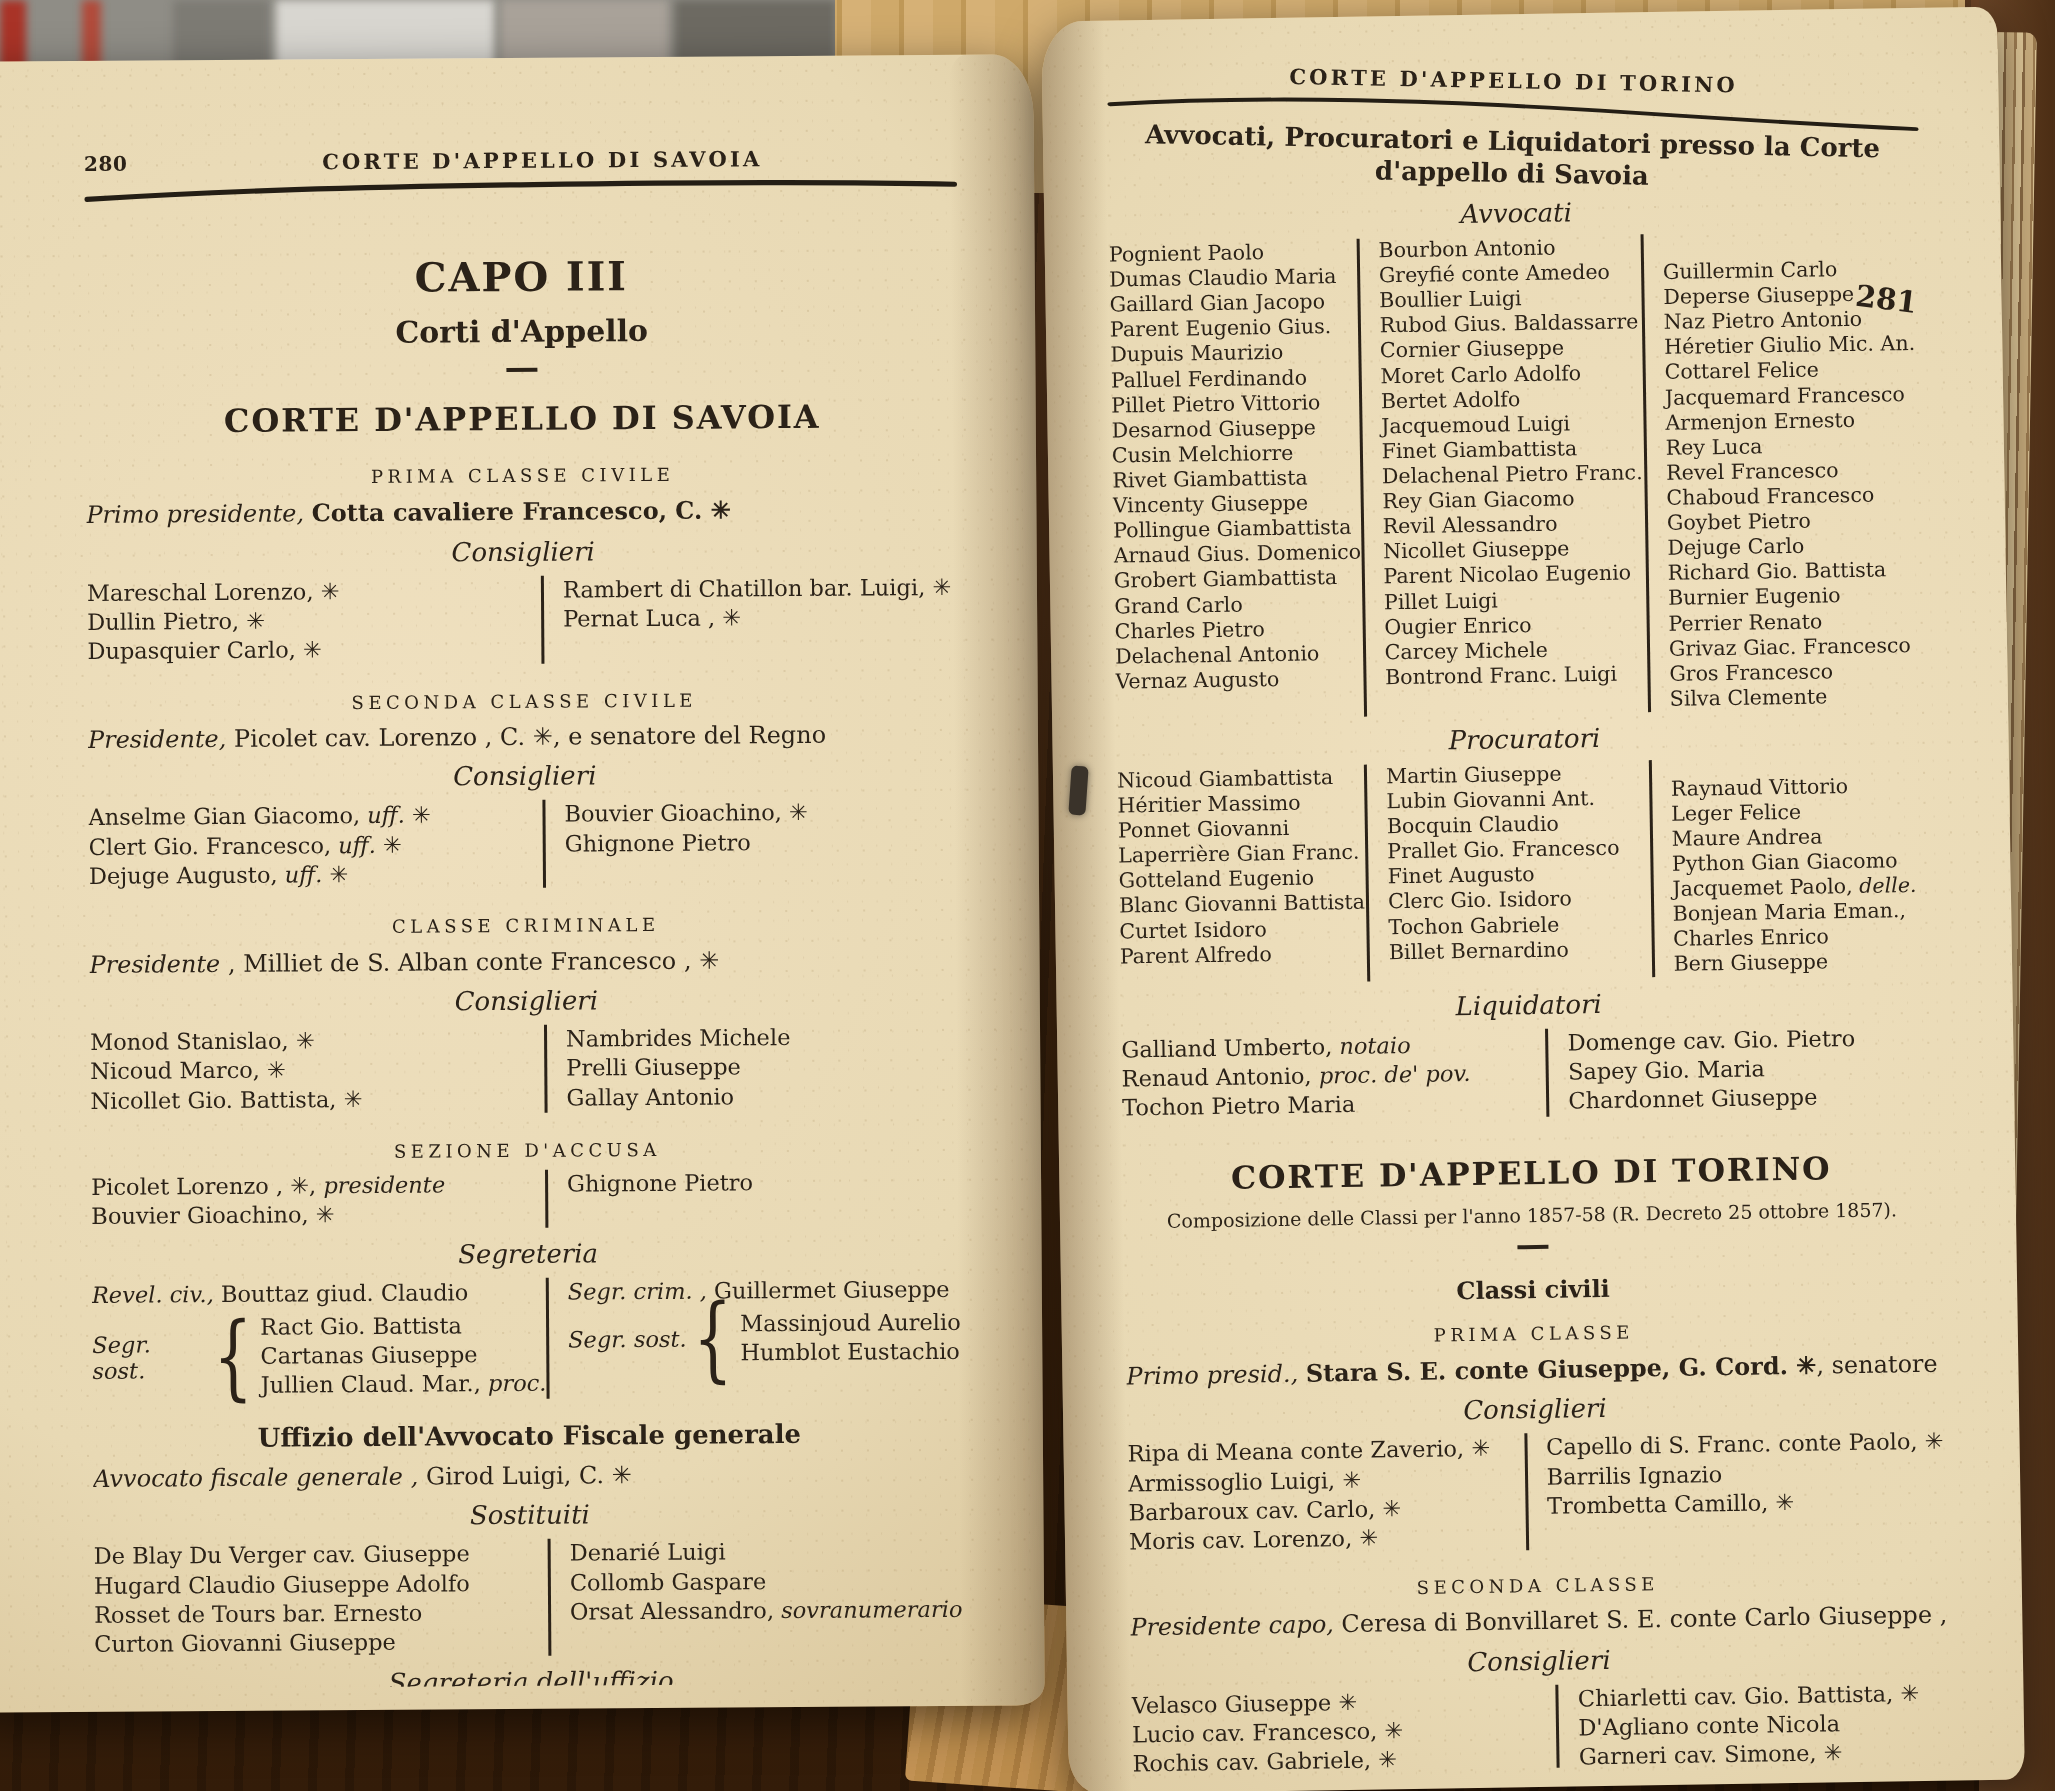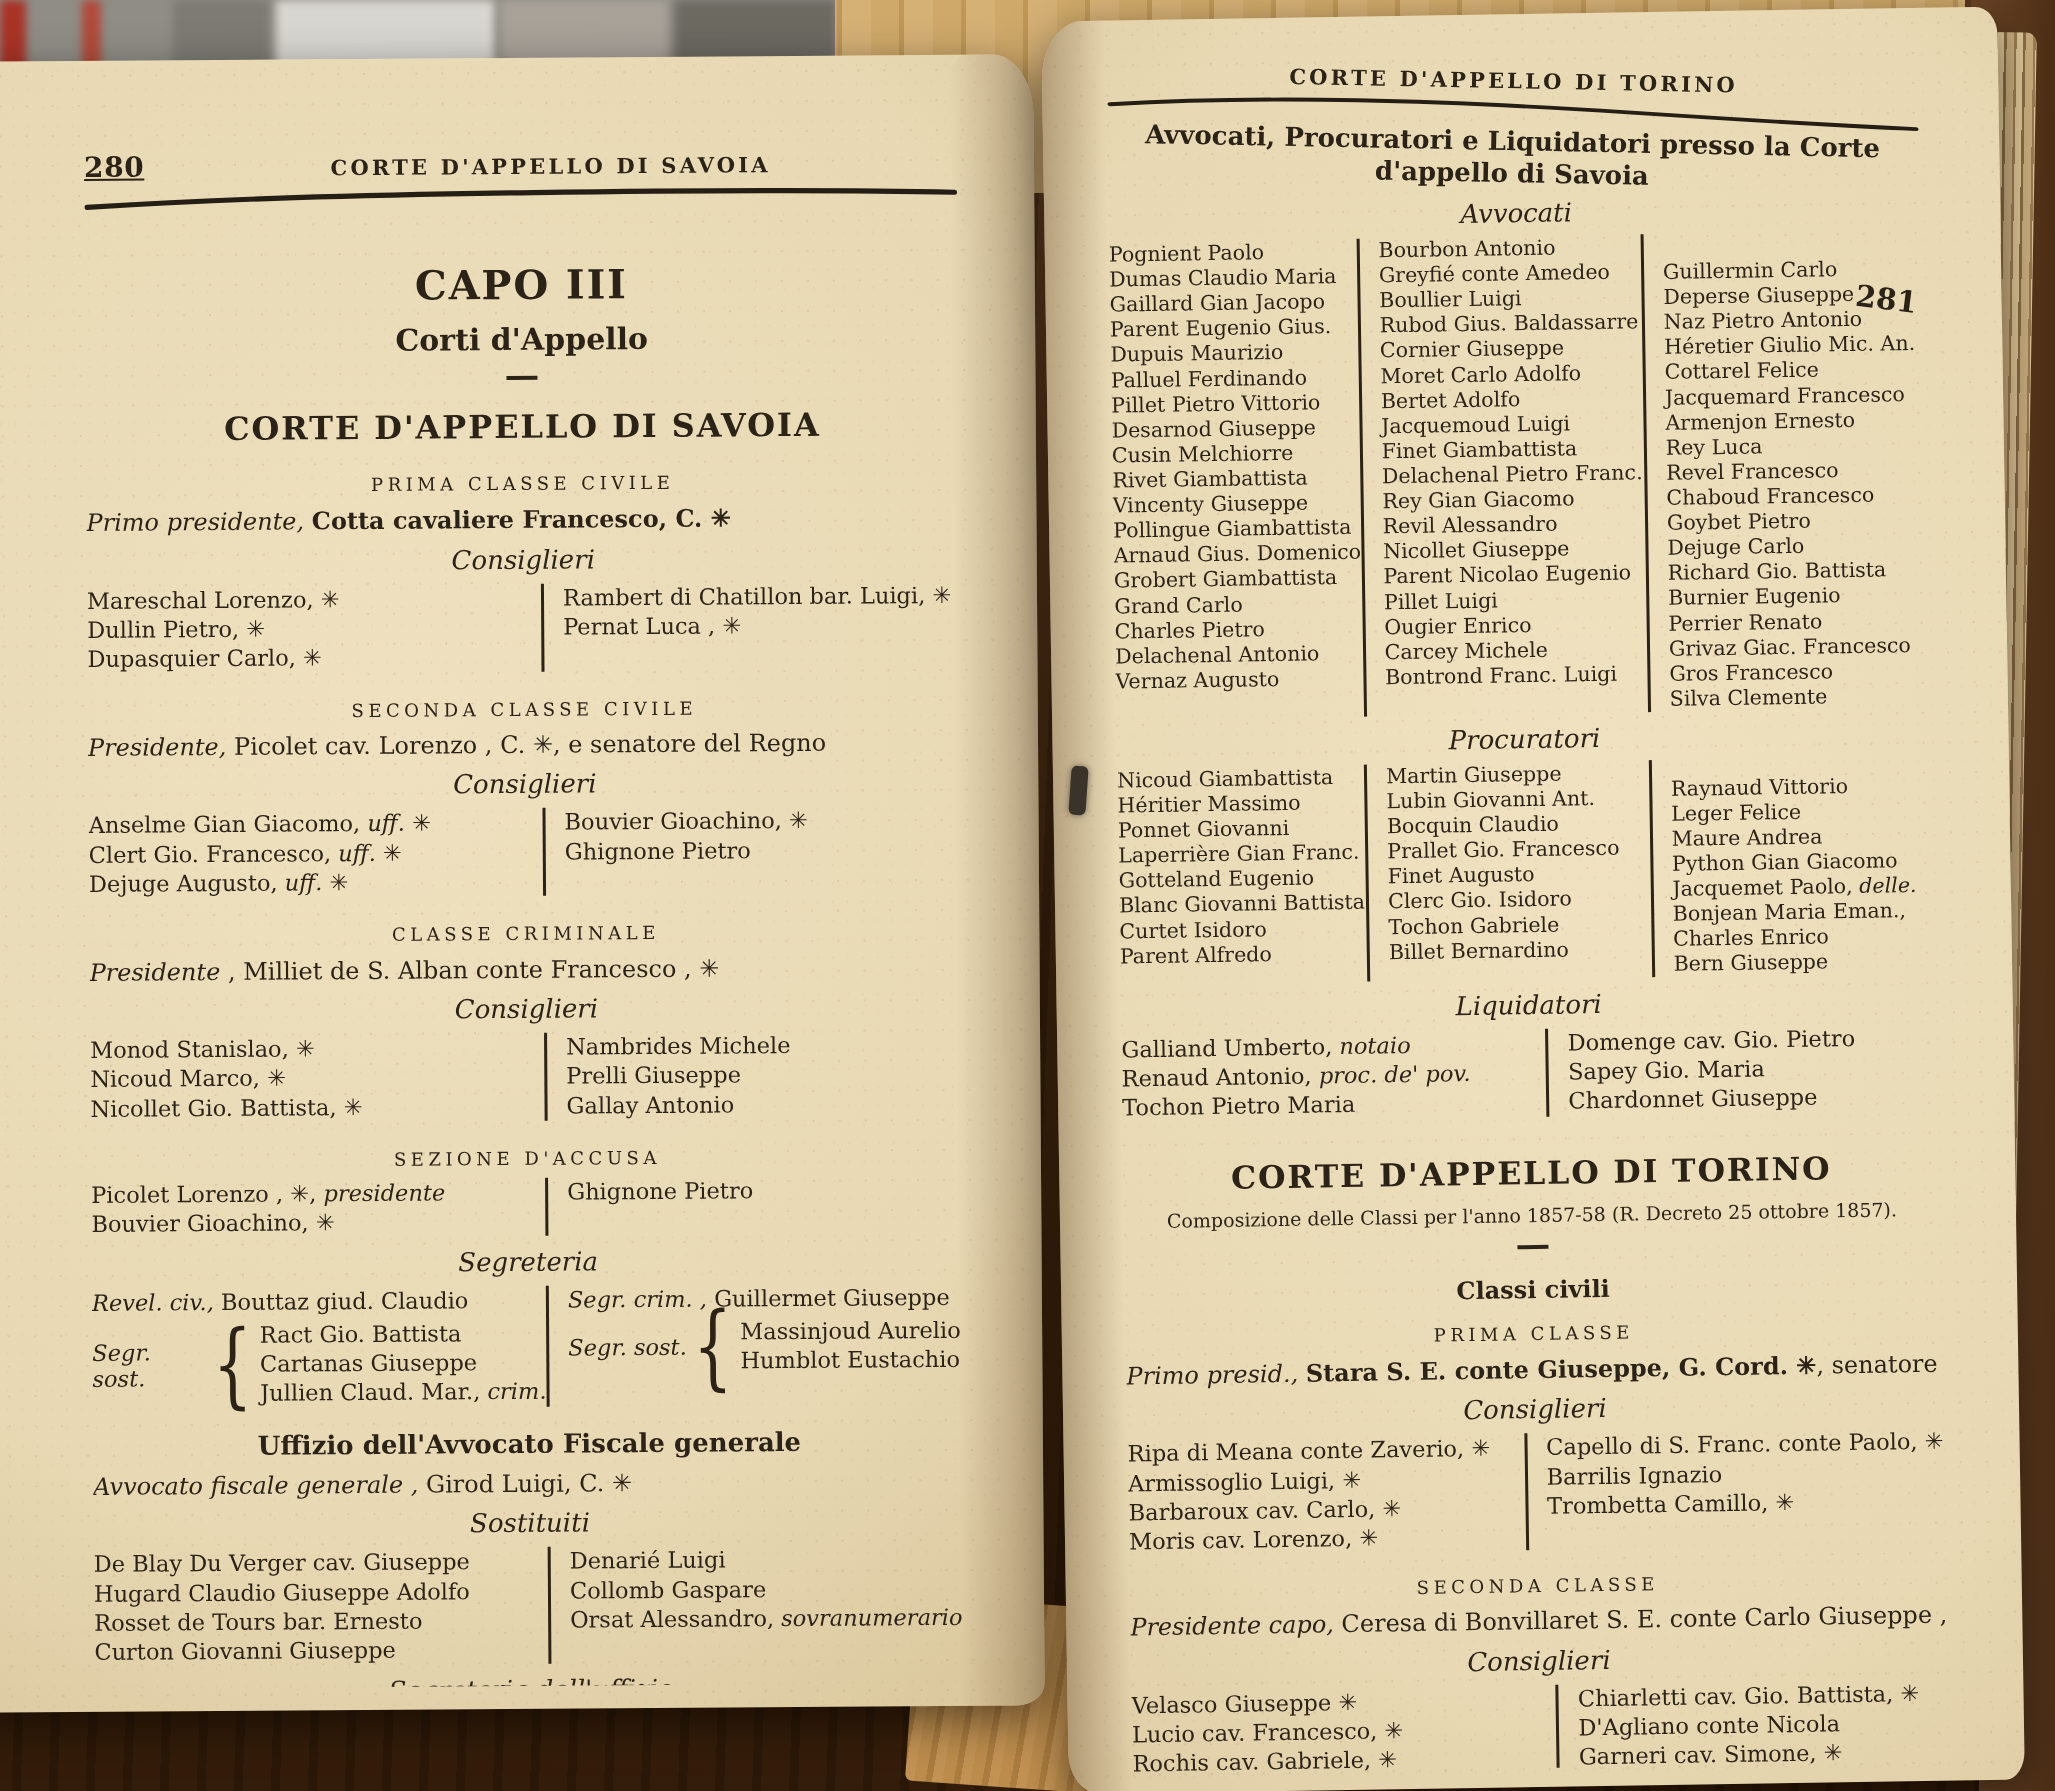--- a/index.html
+++ b/index.html
@@ -48,21 +48,21 @@
     background:radial-gradient(120% 90% at 55% 45%, #f0e1c0 0%, var(--paper,#e8d9b4) 55%, #d9c59b 86%, #c6ae84 100%);}
   .page-right::before{content:"";position:absolute;left:0;top:0;width:90px;height:100%;
     border-radius:inherit;background:linear-gradient(90deg,rgba(92,62,30,.36) 0%,rgba(92,62,30,0) 70%);}
   .content{position:absolute;overflow:hidden;}
   .page-left  .content{left:122px;top:62px;right:77px;bottom:23px;}
   .page-right .content{left:64px;top:23px;right:76px;bottom:19px;}
   .tilt-head{transform:rotate(2deg);transform-origin:50% 0;}
   
   .it{font-style:italic;} .bd{font-weight:bold;}
   .run-row{display:flex;align-items:baseline;margin-top:28px;}
-  .pageno{font-size:28px;font-weight:bold;letter-spacing:0.6px;text-decoration:underline;}
+  .pageno{font-size:20px;font-weight:bold;letter-spacing:0.6px;}
   .run-title{flex:1;text-align:center;font-size:21px;font-weight:bold;letter-spacing:3.2px;}
   .rule-svg{display:block;width:100%;height:26px;margin-top:3.9px;}
   .h-chapter{text-align:center;font-weight:bold;font-size:40px;letter-spacing:1.9px;margin-top:50px;}
   .h-sub{text-align:center;font-weight:bold;font-size:30px;margin-top:14px;}
   .dash-sep{width:31px;border-top:4.5px solid var(--ink,#2b2218);margin:19px auto 0;}
   .h-court{text-align:center;font-weight:bold;font-size:32px;letter-spacing:1.9px;margin-top:28px;}
   .h-caps{ text-align:center;font-size:18px;letter-spacing:4.5px;margin-top:27px;}
   .lead-line{font-size:24px;margin-top:11.6px;white-space:nowrap;}
   .h-italic{text-align:center;font-style:italic;font-size:26px;margin-top:10.3px;}
   .h-bold{text-align:center;font-weight:bold;font-size:26px;margin-top:22px;}
@@ -180,21 +180,21 @@
       <div class="h-italic">Segreteria</div>
       <div class="cols">
         <div class="colL">
           <div class="line"><span class="it">Revel. civ., </span><span>Bouttaz giud. Claudio</span></div>
           <div class="brace-row">
             <span class="it brace-label">Segr. sost.</span>
             <span class="brace">{</span>
             <div>
                 <div class="line">Ract Gio. Battista</div>
                 <div class="line">Cartanas Giuseppe</div>
-                <div class="line"><span>Jullien Claud. Mar., </span><span class="it">crim.</span></div>
+                <div class="line"><span>Jullien Claud. Mar., </span><span class="it">proc.</span></div>
               </div>
           </div>
         </div>
         <div class="ruled">
           <div class="line"><span class="it">Segr. crim. , </span><span>Guillermet Giuseppe</span></div>
           <div class="brace-row">
             <span class="it brace-label">Segr. sost.</span>
             <span class="brace">{</span>
             <div>
                 <div class="line">Massinjoud Aurelio</div>

